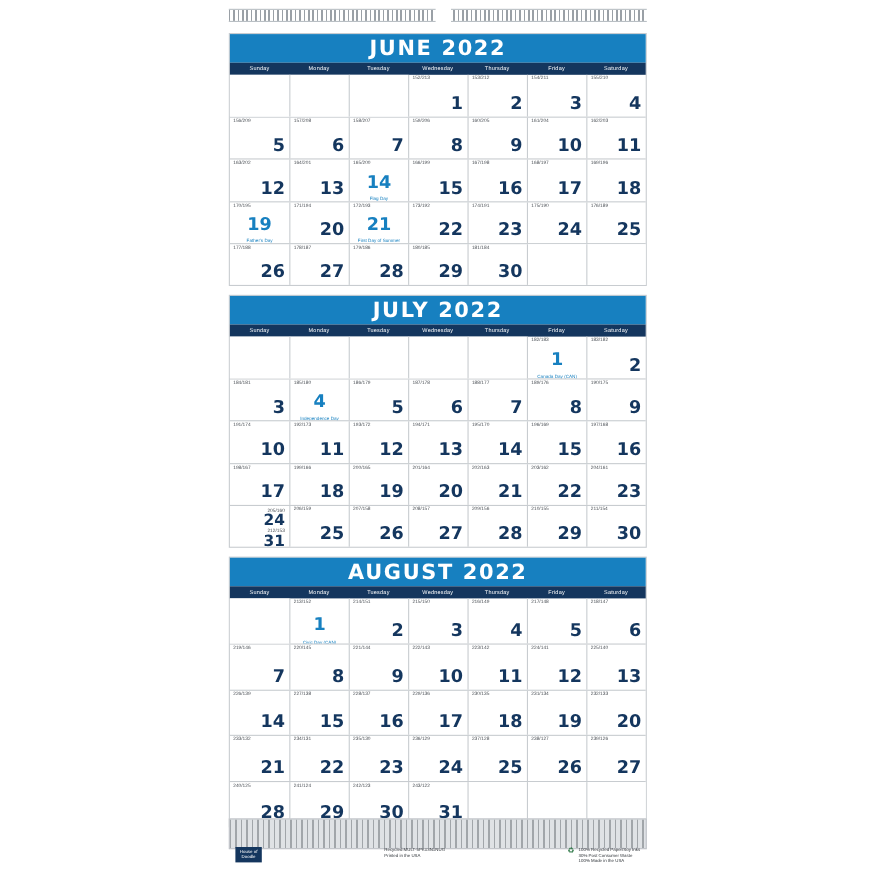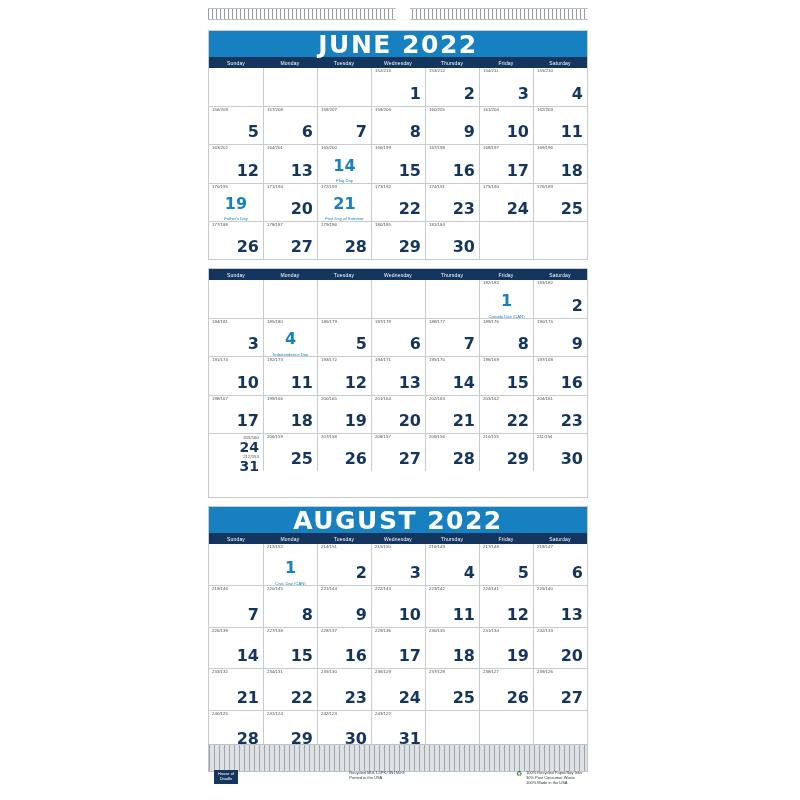--- a/index.html
+++ b/index.html
@@ -35,21 +35,21 @@
     box-sizing:border-box;
   }
   #cal0{top:30px;height:230px;}
   #cal1{top:268px;height:230px;}
   #cal2{top:506px;height:246px;}
 
   .month-title{
     height:26px;
     background:#1780c0;
     color:#ffffff;
-    font-size:25px;
+    font-size:19px;
     font-weight:bold;
     letter-spacing:1.5px;
     display:flex;align-items:center;justify-content:center;
     font-family:"DejaVu Sans", sans-serif;
   }
   .dow-row{
     display:grid;
     grid-template-columns:repeat(7,1fr);
     background:#14365e;
     height:11px;
@@ -294,20 +294,21 @@
           <div class="cell">
             <div class="alt">181/184</div>
             <div class="num">30</div>
           </div>
           <div class="cell empty"></div>
           <div class="cell empty"></div>
         </div>
       </div>
     </div>
   <div class="cal" id="cal1">
+      <div class="month-title">JULY 2022</div>
       <div class="dow-row">
         <div class="dow">Sunday</div>
         <div class="dow">Monday</div>
         <div class="dow">Tuesday</div>
         <div class="dow">Wednesday</div>
         <div class="dow">Thursday</div>
         <div class="dow">Friday</div>
         <div class="dow">Saturday</div>
       </div>
       <div class="weeks">

